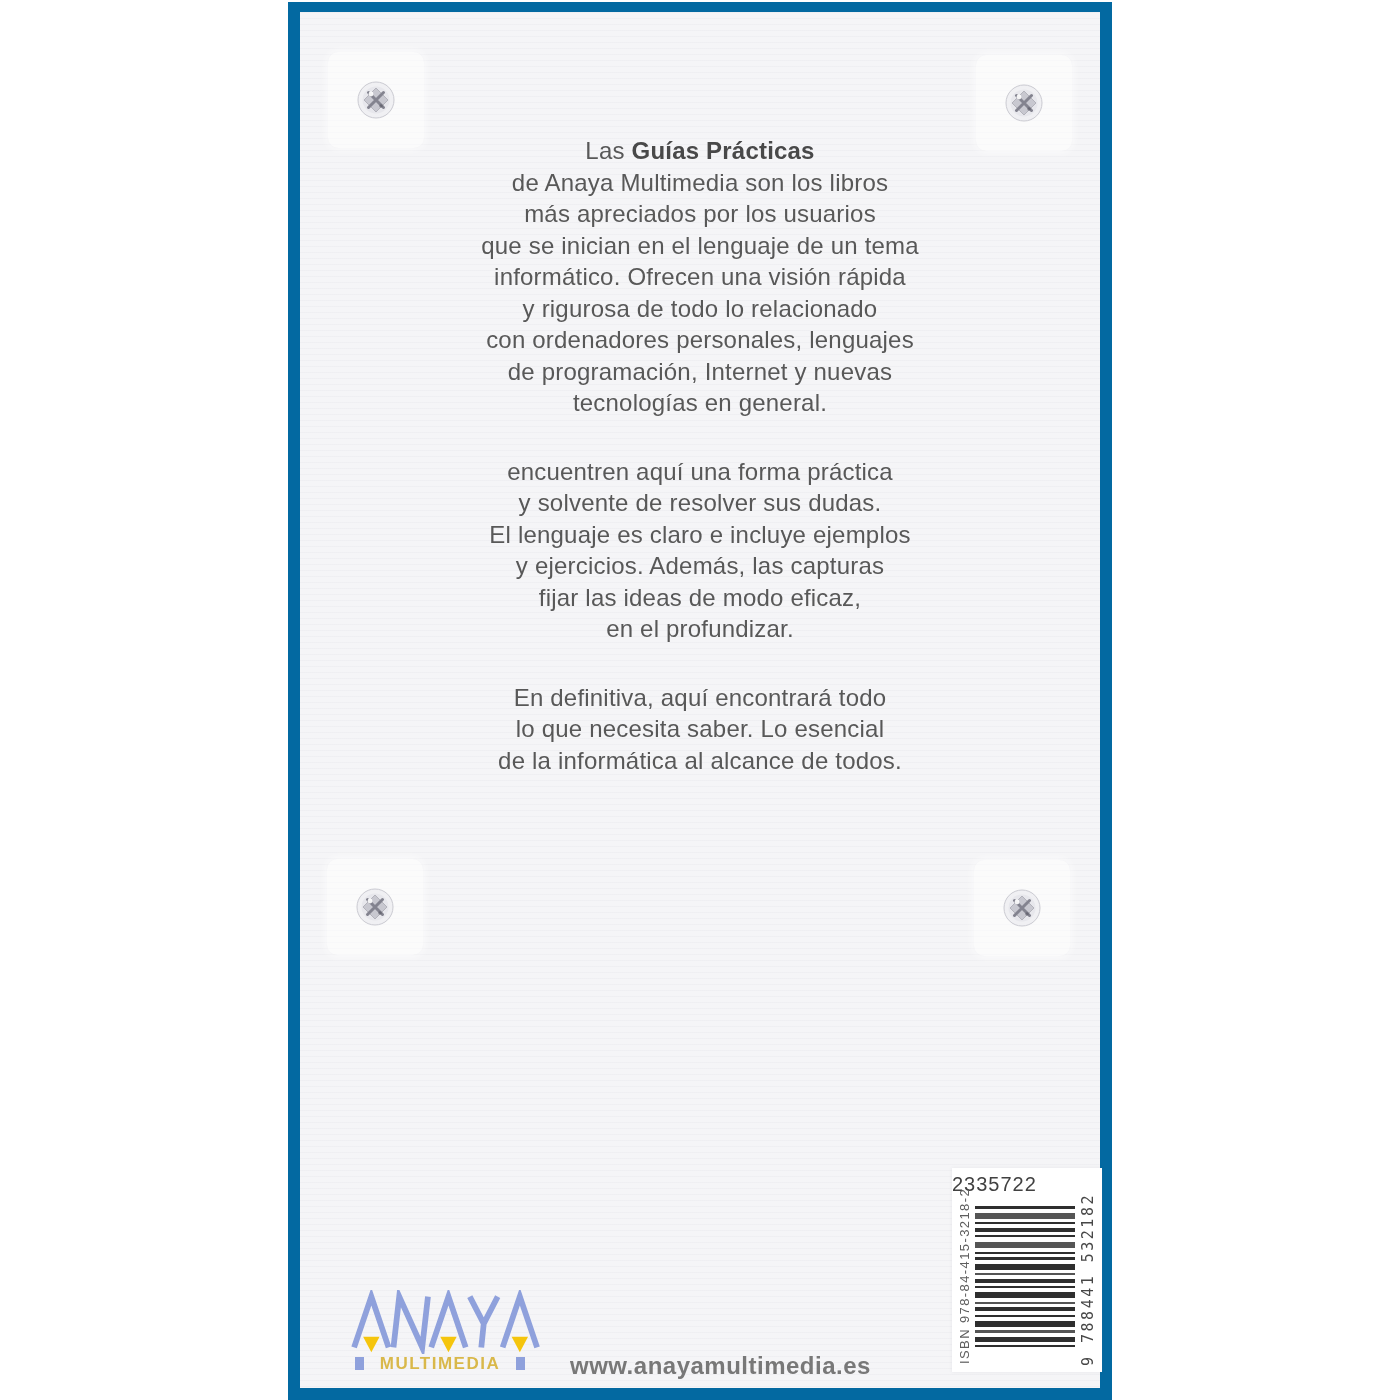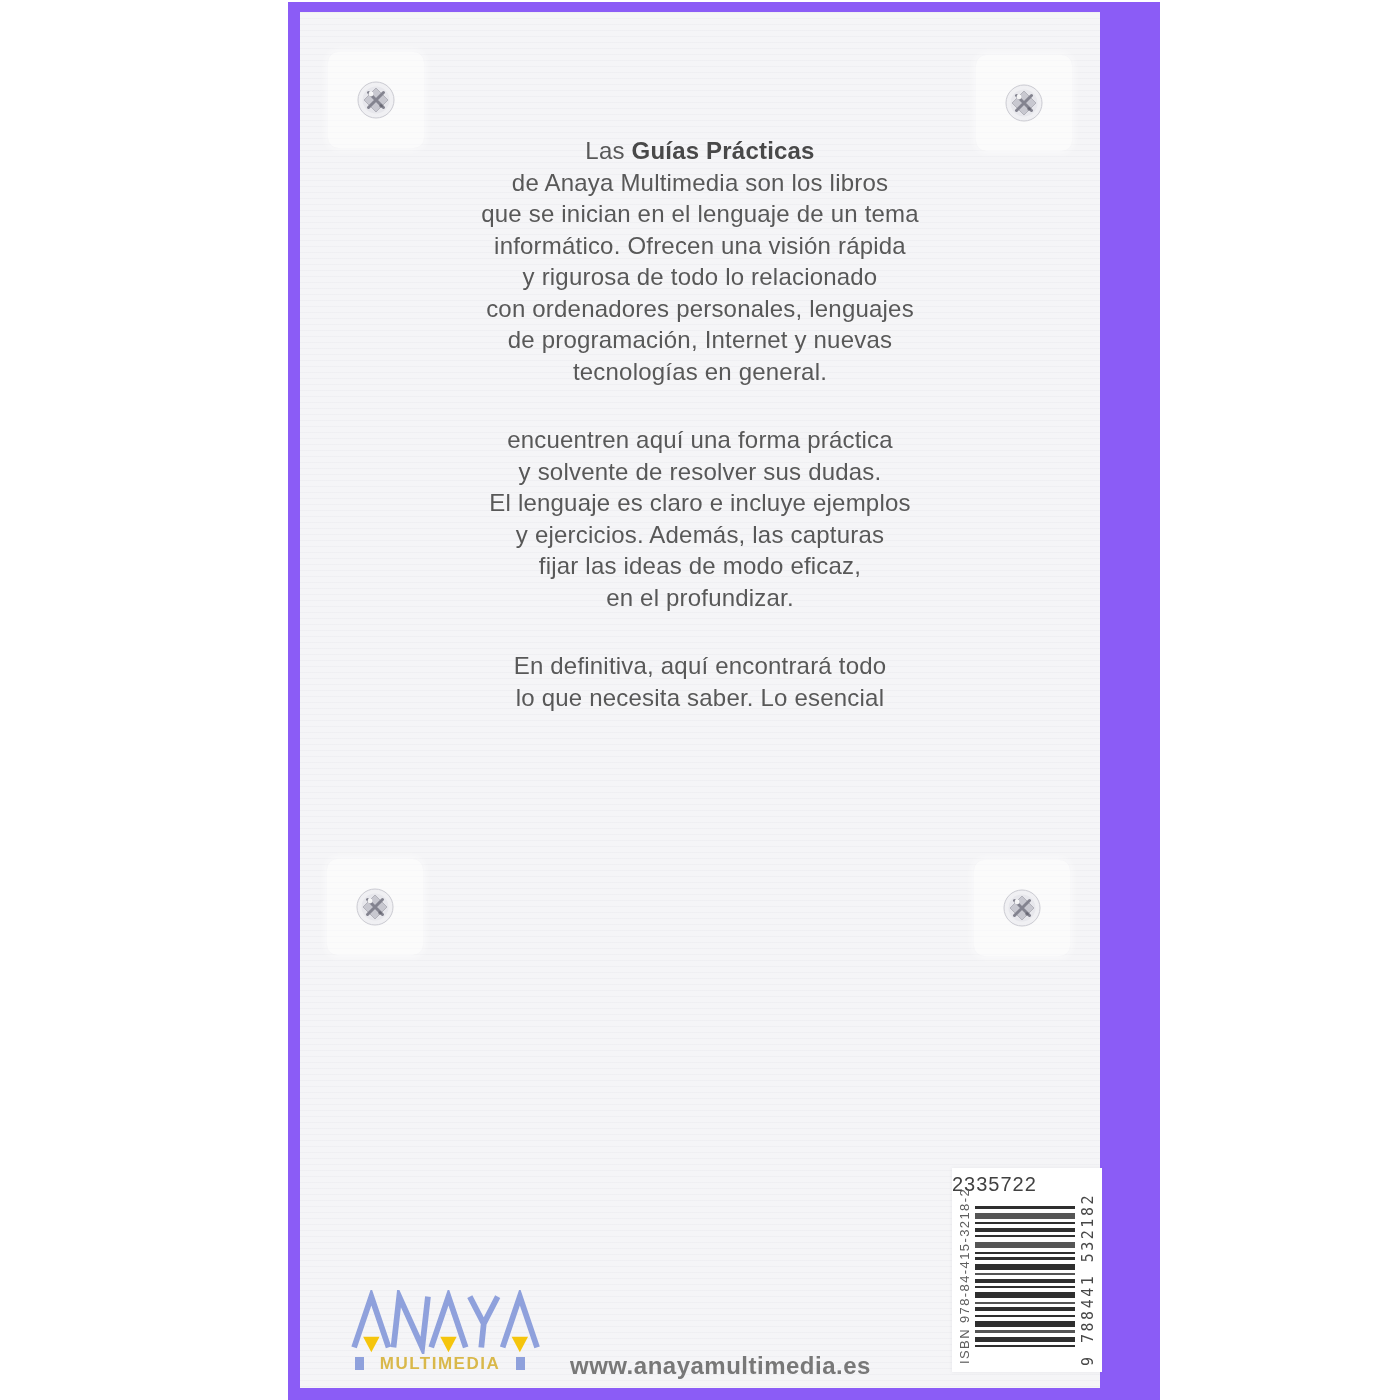--- a/index.html
+++ b/index.html
@@ -5,22 +5,21 @@
   html,body { margin:0; padding:0; }
   body {
     width:1400px; height:1400px; position:relative;
     background:#ffffff;
     font-family:"Liberation Sans", sans-serif;
     overflow:hidden;
   }
   
   .photo {
     position:absolute; left:288px; top:2px; width:824px; height:1398px;
-    background:#8b5cf6;
-    padding-left:48px;
+    background:#0369a1;
   }
   .paper {
     position:absolute; left:12px; top:10px; width:800px; height:1376px;
     background:
       repeating-linear-gradient(180deg, rgba(110,110,135,0.04) 0 1px, rgba(0,0,0,0) 1px 6px),
       #f5f5f7;
   }
   
   .screw {
     position:absolute; width:40px; height:40px;
@@ -118,20 +117,21 @@
       </svg>
     <svg class="screw" style="left:702px; top:876px;">
         <use href="#screw-sym"></use>
       </svg>
 
     <div class="text-block">
       <div class="para">
         <div class="txt-line"><span>Las </span><span class="bold-lead">Guías Prácticas</span></div>
         <div>
             <div class="txt-line">de Anaya Multimedia son los libros</div>
+            <div class="txt-line">más apreciados por los usuarios</div>
             <div class="txt-line">que se inician en el lenguaje de un tema</div>
             <div class="txt-line">informático. Ofrecen una visión rápida</div>
             <div class="txt-line">y rigurosa de todo lo relacionado</div>
             <div class="txt-line">con ordenadores personales, lenguajes</div>
             <div class="txt-line">de programación, Internet y nuevas</div>
             <div class="txt-line">tecnologías en general.</div>
           </div>
       </div>
       <div class="para">
         <div>
@@ -140,20 +140,21 @@
             <div class="txt-line">El lenguaje es claro e incluye ejemplos</div>
             <div class="txt-line">y ejercicios. Además, las capturas</div>
             <div class="txt-line">fijar las ideas de modo eficaz,</div>
             <div class="txt-line">en el profundizar.</div>
           </div>
       </div>
       <div class="para">
         <div>
             <div class="txt-line">En definitiva, aquí encontrará todo</div>
             <div class="txt-line">lo que necesita saber. Lo esencial</div>
+            <div class="txt-line">de la informática al alcance de todos.</div>
           </div>
       </div>
     </div>
 
     <div class="barcode-panel">
       <div class="barcode-number">2335722</div>
       <div class="barcode-bars">
           <div class="bar" style="height: 3px; margin-bottom: 4px;"></div>
           <div class="bar bar-light" style="height: 6px; margin-bottom: 3px;"></div>
           <div class="bar" style="height: 2px; margin-bottom: 4px;"></div>

